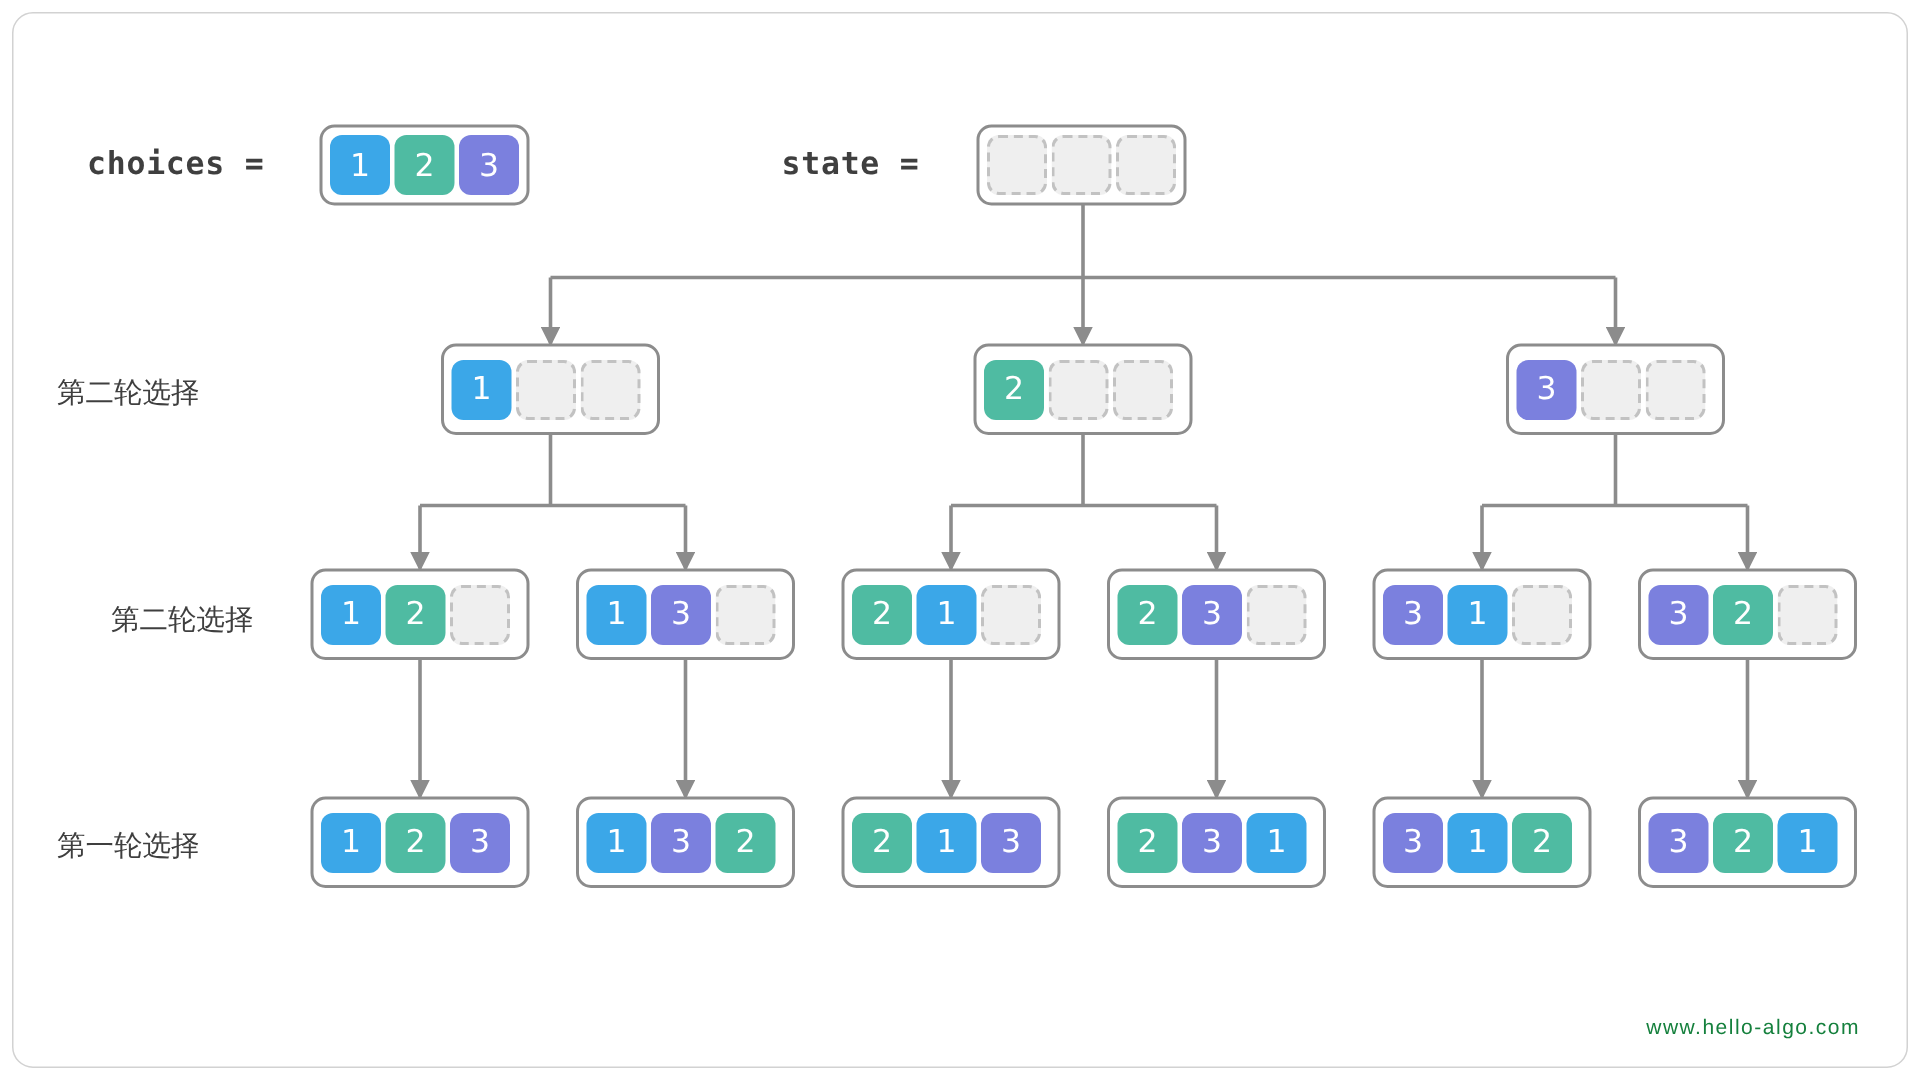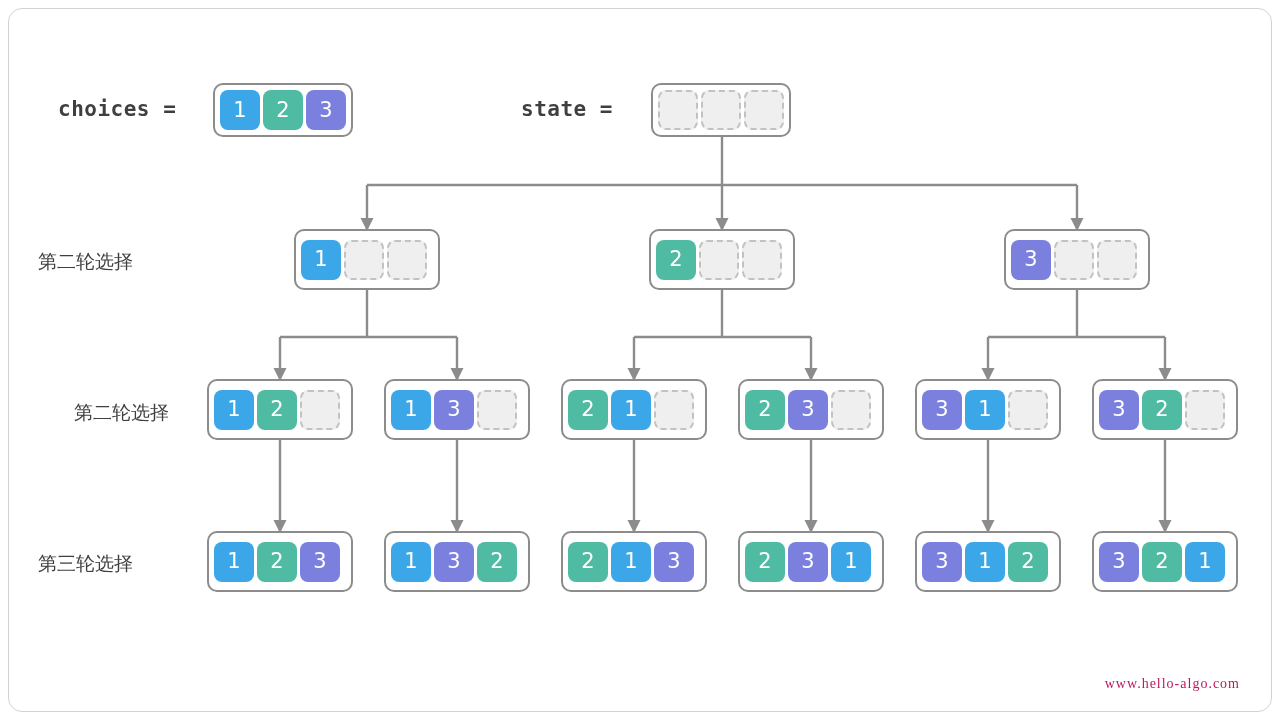--- a/index.html
+++ b/index.html
@@ -51,23 +51,23 @@
     position: absolute;
     font-family: "DejaVu Sans", sans-serif;
     font-size: 19px;
     color: #3f3f3f;
     white-space: nowrap;
   }
   #watermark {
     position: absolute;
     right: 40px;
     bottom: 28px;
-    font-family: Liberation Serif, serif;
+    font-family: Liberation Sans, sans-serif;
     font-size: 14px;
-    color: #be185d;
+    color: #15803d;
     letter-spacing: 1px;
     white-space: nowrap;
     text-align: right;
   }
   
   .node {
     position: absolute;
     box-sizing: border-box;
     display: flex;
     align-items: center;
@@ -149,21 +149,21 @@
       <div class="cell" style="background: rgb(123, 128, 222);">3</div>
     </div>
   <div id="state-node" class="node" style="left:651px; top:83px;">
       <div class="cell empty"></div>
       <div class="cell empty"></div>
       <div class="cell empty"></div>
     </div>
 
   <div class="row-label" style="left:38px; top:249px;">第二轮选择</div>
   <div class="row-label" style="left:38px; top:400px;margin-left:36px;">第二轮选择</div>
-  <div class="row-label" style="left:38px; top:551px;">第三轮选择</div>
+  <div class="row-label" style="left:38px; top:551px;">第一轮选择</div>
 
   <div id="tree-nodes">
       <div class="node" style="left: 294px; top: 229px; width: 146px; height: 61px;">
         <div class="cell" style="background: rgb(59, 167, 232);">1</div>
         <div class="cell empty"></div>
         <div class="cell empty"></div>
       </div>
       <div class="node" style="left: 649px; top: 229px; width: 146px; height: 61px;">
         <div class="cell" style="background: rgb(79, 187, 162);">2</div>
         <div class="cell empty"></div>

